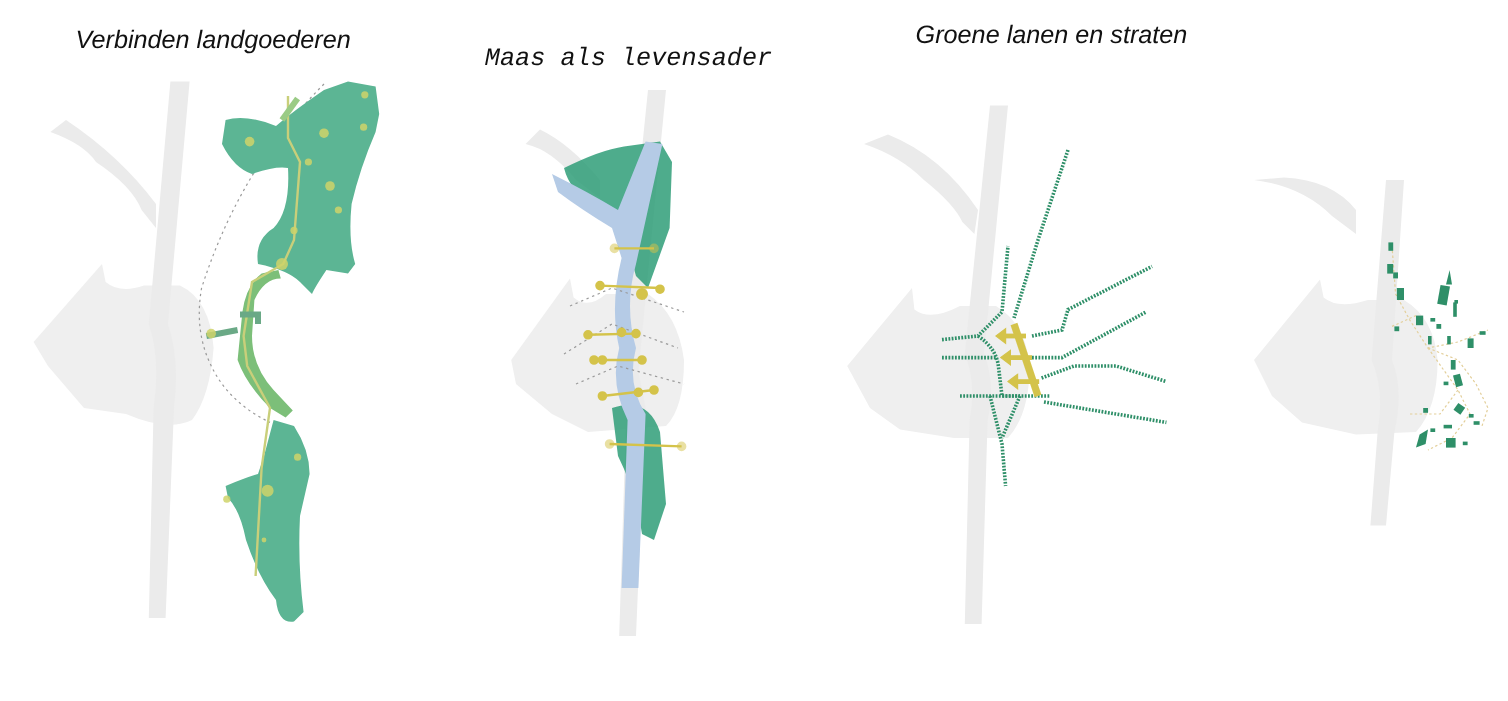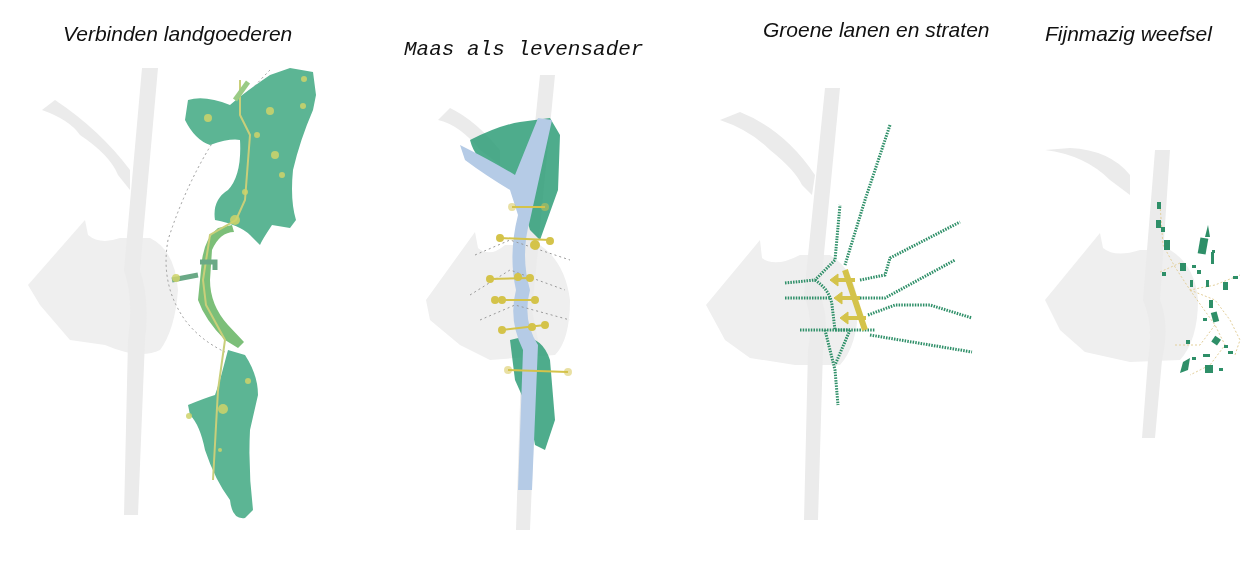--- a/index.html
+++ b/index.html
@@ -115,21 +115,20 @@
         <polygon points="140,280 148,274 148,286"></polygon>
       <line x1="150" y1="298" x2="170" y2="298" stroke-width="4"></line>
         <polygon points="144,298 152,292 152,304"></polygon>
       <line x1="156" y1="318" x2="176" y2="318" stroke-width="4"></line>
         <polygon points="150,318 158,312 158,324"></polygon>
     </g>
   </svg>
 </div>
 
 <div class="panel" style="left:1030px;width:227px;">
-  <div class="title" style="left:15px;top:22px;">Fijnmazig weefsel</div>
   <svg width="227" height="584">
     <path d="M15,300 L70,233 L73,248 Q85,258 110,250 L140,250 Q165,265 168,300 Q168,340 150,360 L100,362 L55,352 L30,330 Z" fill="#efefef"></path>
     <path d="M15,150 Q55,155 80,180 L100,195 L100,175 Q80,150 40,148 Z" fill="#ebebeb"></path>
     <path d="M125,150 L140,150 L130,300 Q140,325 132,360 L125,438 L112,438 L118,360 Q124,325 113,300 Z" fill="#ebebeb"></path>
     <g fill="none" stroke="#e3cf9a" stroke-width="1" stroke-dasharray="2,2">
       <path d="M130,205 L133,245 L145,267 L160,290 L185,285 L210,275"></path>
       <path d="M160,290 L185,300 L200,320 L210,340 L205,355"></path>
       <path d="M160,290 L185,325 L195,345 L180,365 L160,375"></path>
       <path d="M185,325 L170,345 L145,345"></path>
       <path d="M130,272 L150,263"></path>

